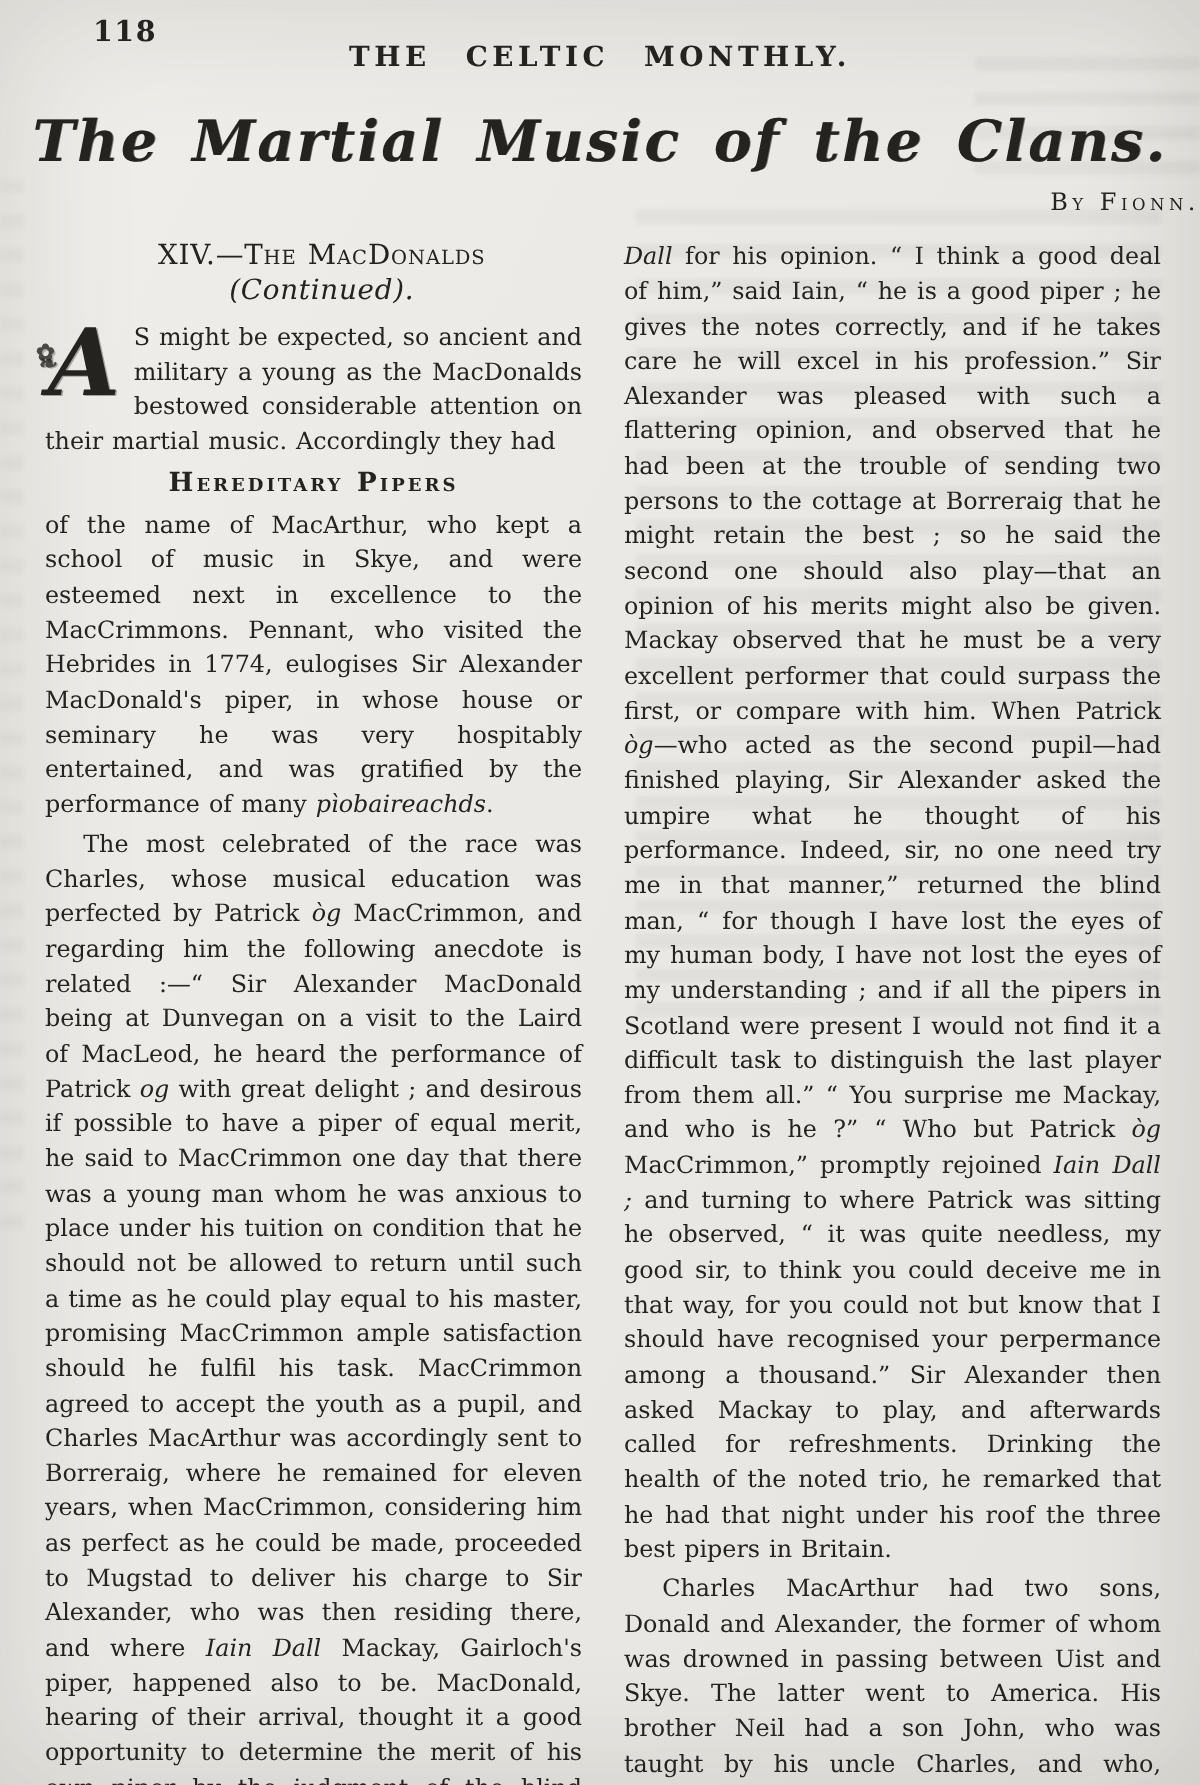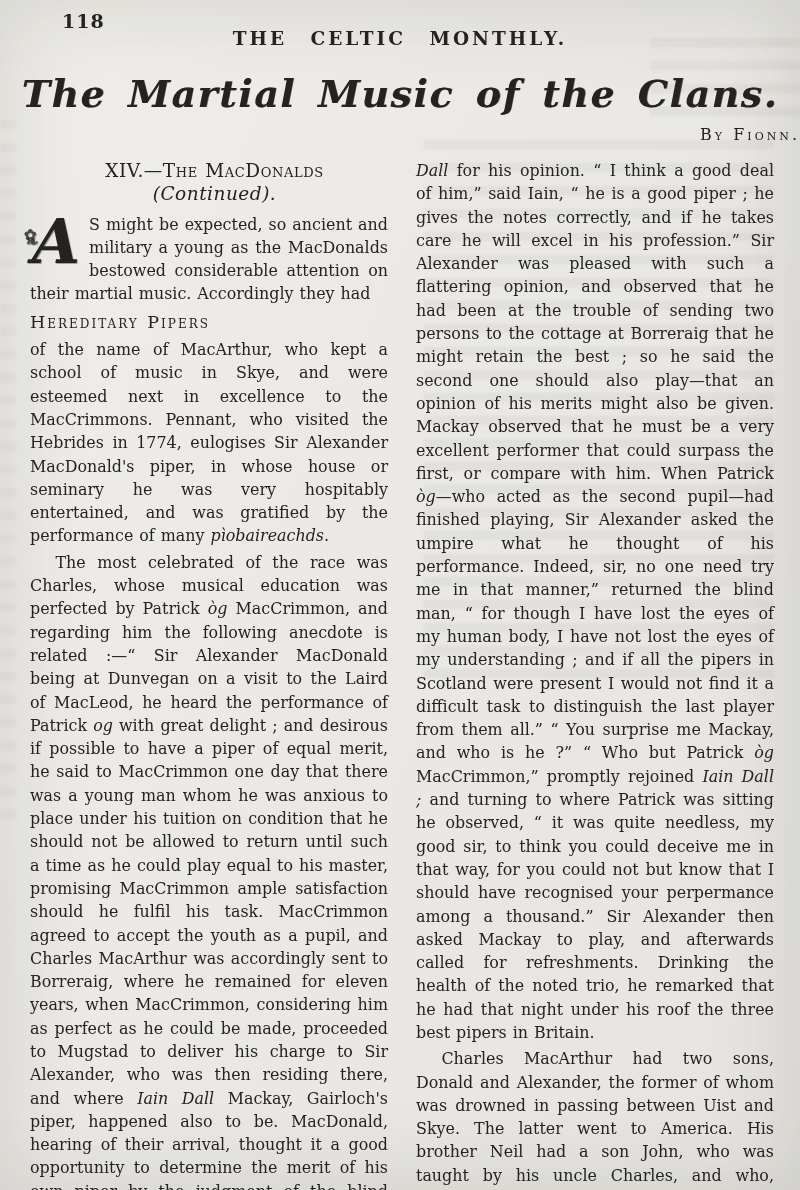--- a/index.html
+++ b/index.html
@@ -60,23 +60,24 @@
     text-align: justify;
     font-size: 15.9px; line-height: 23.3px;
     word-spacing: 0.06em;
   }
   .section-heading {
     text-align: center; font-weight: normal;
     font-size: 18.5px; letter-spacing: 0.5px;
     margin: 0 0 7px 11px;
   }
   .subhead {
+    text-align: center;
     font-variant: small-caps;
     font-size: 17.5px; letter-spacing: 2px;
-    margin: 5px 0 4px 0; font-weight: normal;
+    margin: 5px 0 4px 0; font-weight: bold;
   }
   p { margin: 0; }
   p.gap { margin-top: 3px; }
   p.indent { text-indent: 1.6em; }
   .it { font-style: italic; }
   .sc { font-variant: small-caps; letter-spacing: 0.6px; }
   .dropcap {
     float: left; position: relative;
     font-size: 62px; line-height: 52px;
     padding: 3px 9px 0 2px;

